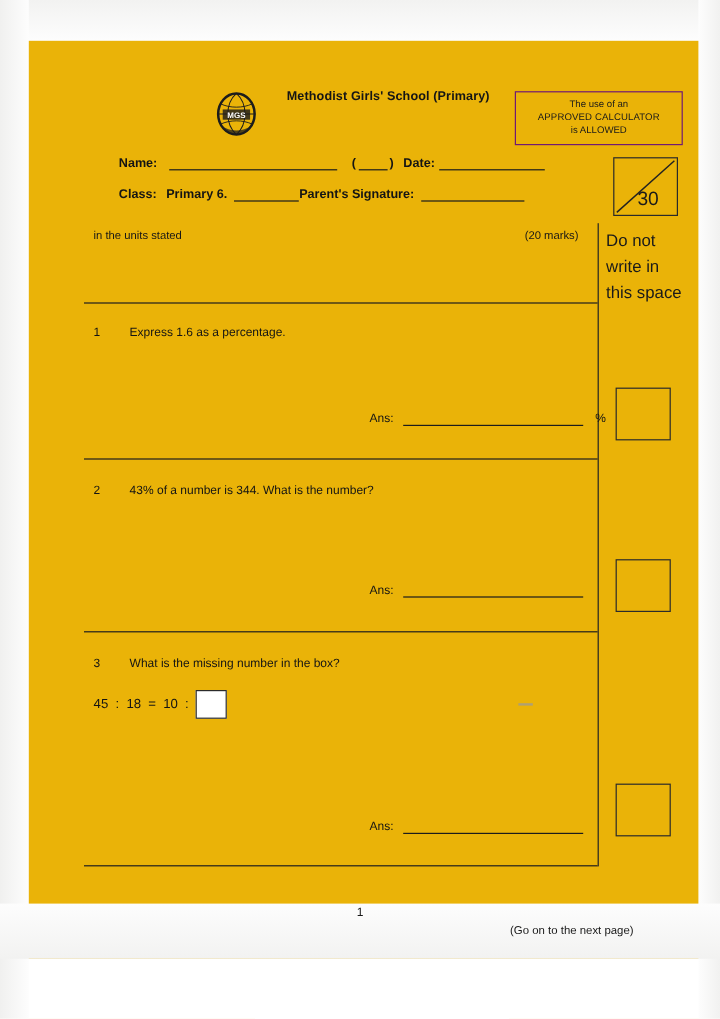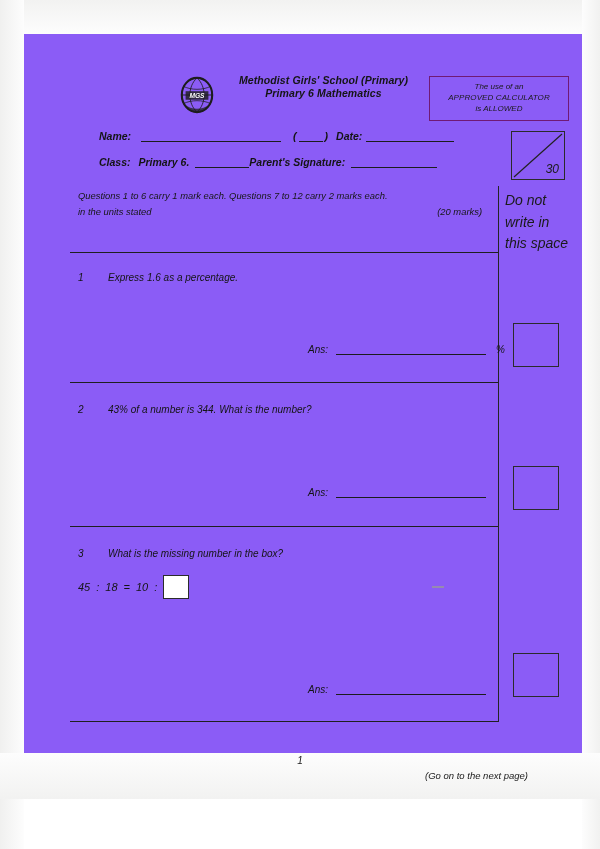--- a/index.html
+++ b/index.html
@@ -15,22 +15,21 @@
     position: relative;
     overflow: hidden;
   }
 
   
   .sheet {
     position: absolute;
     left: 0; top: 0;
     width: 600px;
     height: 799px;
-    background: #8b5cf6;
-    font-style: italic;
+    background: #eab308;
   }
 
   
   .scan-edge-l { position:absolute; left:0; top:0; width:24px; height:849px;
                  background: linear-gradient(90deg,#f0f0ef 0%,#fdfdfd 100%); }
   .scan-edge-r { position:absolute; right:0; top:0; width:18px; height:849px;
                  background: linear-gradient(270deg,#f1f1f0 0%,#fdfdfd 100%); }
   .scan-edge-t { position:absolute; left:0; top:0; width:600px; height:34px;
                  background: linear-gradient(180deg,#f2f2f1 0%,#fdfdfd 100%); }
   .scan-edge-b { position:absolute; left:0; bottom:0; width:600px; height:46px;
@@ -83,23 +82,23 @@
     position: absolute;
     left: 511px;
     top: 131px;
     width: 52px;
     height: 47px;
     border: 1px solid #2a2a2a;
   }
   .marks-box svg { position:absolute; left:0; top:0; }
   .marks-box .mval {
     position: absolute;
-    right: 5px;
+    right: 15px;
     bottom: 3px;
-    font-size: 12px;
+    font-size: 16px;
     color: #1a1a1a;
     text-align: right;
   }
 
   
   .fields { position: absolute; left: 72px; top: 130px; width: 420px; }
   .field-row {
     display: flex;
     align-items: flex-end;
     font-size: 10.5px;
@@ -250,21 +249,20 @@
       <path d="M20 3 C10 12 10 30 20 39" fill="none" stroke="#1d1d1d" stroke-width="0.9"></path>
       <path d="M20 3 C30 12 30 30 20 39" fill="none" stroke="#1d1d1d" stroke-width="0.9"></path>
       <path d="M6 12 C14 16 26 16 34 12" fill="none" stroke="#1d1d1d" stroke-width="0.8"></path>
       <path d="M6 30 C14 26 26 26 34 30" fill="none" stroke="#1d1d1d" stroke-width="0.8"></path>
       <rect x="8" y="17" width="24" height="9" fill="#1d1d1d" opacity="0.82"></rect>
       <text x="20" y="24.4" font-family="Liberation Sans, sans-serif" font-size="7" font-weight="bold" fill="#fdfdfd" text-anchor="middle">MGS</text>
       <path d="M7 31 C14 37 26 37 33 31 L30 36 C26 39 14 39 10 36 Z" fill="#1d1d1d" opacity="0.75"></path>
     </svg>
     <div class="school-block">
       <div>Methodist Girls' School (Primary)</div>
-      <div>Primary 6 Mathematics</div>
     </div>
   </div>
 
   <div class="calc-notice">
     <div>The use of an</div>
     <div class="l2">APPROVED CALCULATOR</div>
     <div>is ALLOWED</div>
   </div>
 
   <div class="marks-box">
@@ -287,21 +285,20 @@
     <div class="field-row">
       <span class="lbl">Class:</span>
       <span class="lbl" style="margin-left:8px;">Primary 6.</span>
       <span class="rule" style="width:54px;margin-left:6px;"></span>
       <span class="lbl" style="">Parent's Signature:</span>
       <span class="rule" style="width:86px;margin-left:6px;"></span>
     </div>
   </div>
 
   <div class="instructions">
-    <div>Questions 1 to 6 carry 1 mark each. Questions 7 to 12 carry 2 marks each.</div>
     <div>
       <span class="marks-tag">(20 marks)</span>
       <span>in the units stated</span>
     </div>
   </div>
 
   <div class="sep" style="top:252px;"></div>
 
   <div class="margin-rule"></div>
   <div class="donot">

